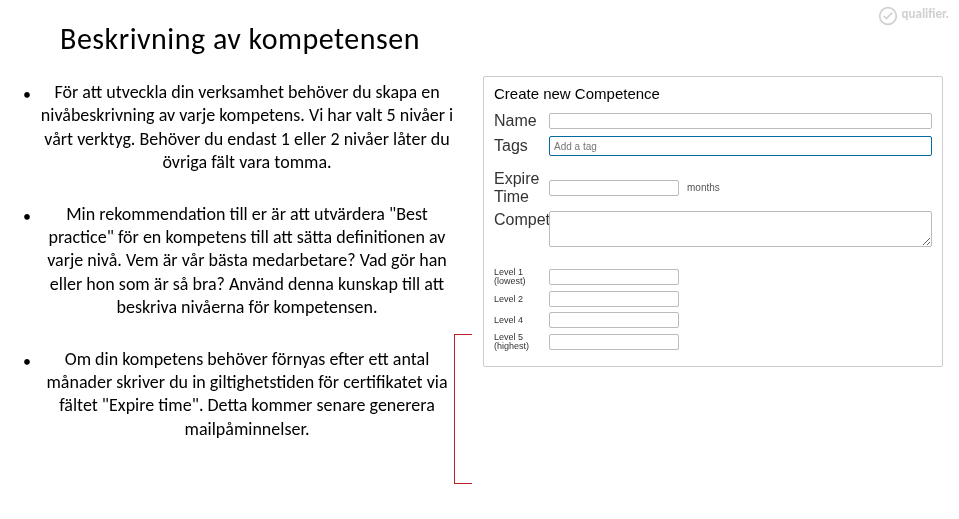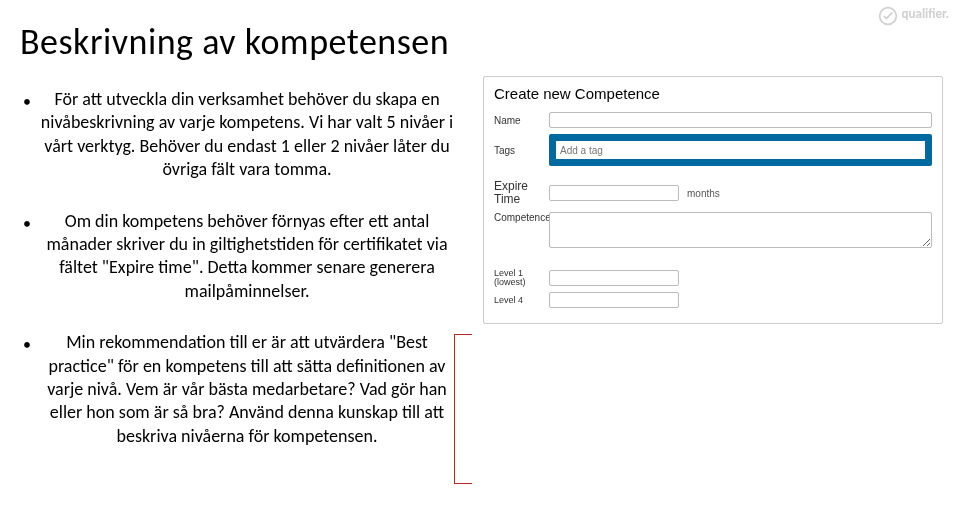--- a/index.html
+++ b/index.html
@@ -5,34 +5,34 @@
   * { box-sizing: border-box; margin: 0; padding: 0; }
   body {
     width: 959px; height: 519px;
     font-family: Calibri, Arial, sans-serif;
     background: #fff; color: #000;
     position: relative;
     overflow: hidden;
   }
   .main { display: flex; padding: 20px 0 0 20px; }
   .left { width: 455px; padding-right: 15px; }
-  .title { font-size: 36px; font-weight: 400; margin-bottom: 24px; letter-spacing: 0.5px; }
+  .title { font-size: 30px; font-weight: 400; margin-bottom: 24px; letter-spacing: 0.5px; text-align: center; }
   .bullet-block { margin-bottom: 28px; }
   .bullet { display: flex; font-size: 18px; line-height: 1.3; text-align: center; }
   .dot { width: 14px; flex-shrink: 0; padding-top: 2px; }
   .dot::before { content: "•"; font-size: 16px; }
   .bullet-text { flex: 1; }
   .right { margin-left: 8px; margin-top: 56px; }
   .panel { width: 460px; border: 1px solid #ccc; border-radius: 2px; padding: 8px 10px 10px 10px; font-family: Arial, sans-serif; }
   .panel-title { font-size: 15px; color: #000; margin-bottom: 10px; }
   .row { display: flex; align-items: center; margin-bottom: 6px; font-size: 10px; color: #333; }
-  .lbl { width: 55px; font-size: 10px; color: #333; }
-  .lbl2 { width: 55px; font-size: 12px; color: #333; line-height: 1.1; }
+  .lbl { width: 55px; font-size: 16px; color: #333; }
+  .lbl2 { width: 55px; font-size: 16px; color: #333; line-height: 1.1; }
   .fld { flex: 1; height: 16px; border: 1px solid #bbb; border-radius: 2px; background: #fff; font-size: 10px; padding: 1px 4px; }
-  .tag-fld { flex: 1; border: 7px solid #0369a1; border-radius: 2px; background: #fff; font-size: 10px; color: #aaa; padding: 1px 4px; height: 32px; }
+  .tag-fld { flex: 1; border: 1px solid #0369a1; border-radius: 2px; background: #fff; font-size: 10px; color: #aaa; padding: 1px 4px; height: 20px; }
   .unit { font-size: 10px; color: #555; margin-left: 8px; width: 40px; }
   .desc { flex: 1; height: 36px; border: 1px solid #bbb; border-radius: 2px; background: #fff; }
   .gap { height: 8px; }
   .levels { margin-top: 7px; position: relative; }
   .level-row { display: flex; align-items: center; margin-bottom: 5px; font-size: 10px; }
   .level-lbl { width: 55px; font-size: 9px; color: #333; line-height: 1; }
   .level-fld { width: 130px; height: 16px; border: 1px solid #bbb; border-radius: 2px; background: #fff; }
   .bracket {
     position: absolute;
     left: 454px; top: 334px;
@@ -66,28 +66,28 @@
     <div class="bullet-block">
       <div class="bullet">
         <div class="dot"></div>
         <div class="bullet-text">För att utveckla din verksamhet behöver du skapa en nivåbeskrivning av varje kompetens. Vi har valt 5 nivåer i vårt verktyg. Behöver du endast 1 eller 2 nivåer låter du övriga fält vara tomma.</div>
       </div>
     </div>
 
     <div class="bullet-block">
       <div class="bullet">
         <div class="dot"></div>
-        <div class="bullet-text">Om din kompetens behöver förnyas efter ett antal månader skriver du in giltighetstiden för certifikatet via fältet "Expire time". Detta kommer senare generera mailpåminnelser.</div>
+        <div class="bullet-text">Min rekommendation till er är att utvärdera "Best practice" för en kompetens till att sätta definitionen av varje nivå. Vem är vår bästa medarbetare? Vad gör han eller hon som är så bra? Använd denna kunskap till att beskriva nivåerna för kompetensen.</div>
       </div>
     </div>
 
     <div class="bullet-block">
       <div class="bullet">
         <div class="dot"></div>
-        <div class="bullet-text">Min rekommendation till er är att utvärdera "Best practice" för en kompetens till att sätta definitionen av varje nivå. Vem är vår bästa medarbetare? Vad gör han eller hon som är så bra? Använd denna kunskap till att beskriva nivåerna för kompetensen.</div>
+        <div class="bullet-text">Om din kompetens behöver förnyas efter ett antal månader skriver du in giltighetstiden för certifikatet via fältet "Expire time". Detta kommer senare generera mailpåminnelser.</div>
       </div>
     </div>
   </div>
 
   <div class="right">
     <div class="panel">
       <div class="panel-title">Create new Competence</div>
 
       <div class="row">
         <div class="lbl">Name</div>
@@ -113,21 +113,29 @@
       </div>
 
       <div class="gap"></div>
 
       <div class="levels">
         <div class="level-row">
           <div class="level-lbl">Level 1 (lowest)</div>
           <input class="level-fld" style="">
         </div>
         <div class="level-row">
+          <div class="level-lbl">Level 2</div>
+          <input class="level-fld" style="">
+        </div>
+        <div class="level-row">
           <div class="level-lbl">Level 4</div>
+          <input class="level-fld" style="">
+        </div>
+        <div class="level-row">
+          <div class="level-lbl">Level 5 (highest)</div>
           <input class="level-fld" style="">
         </div>
       </div>
     </div>
   </div>
 </div>
 
 <div class="bracket"></div>
 
 </body></html>

